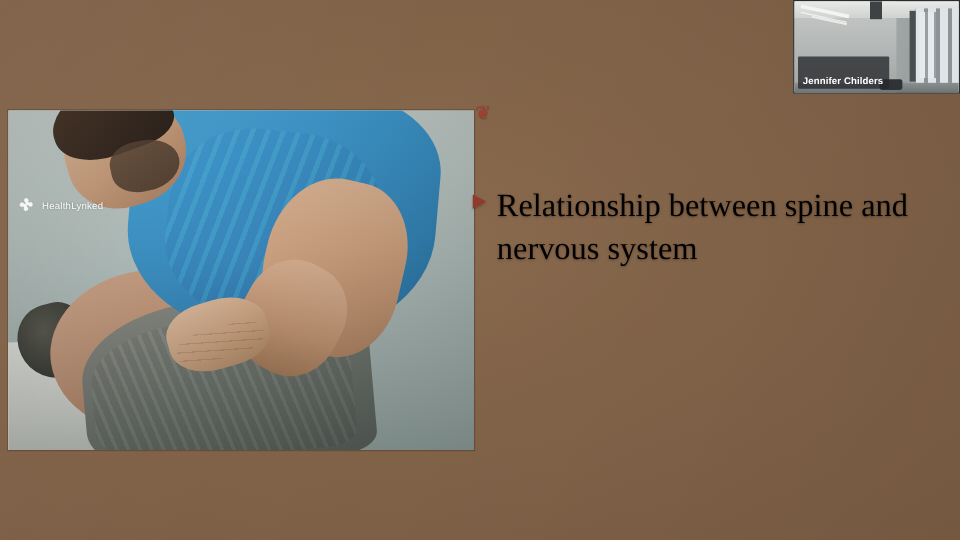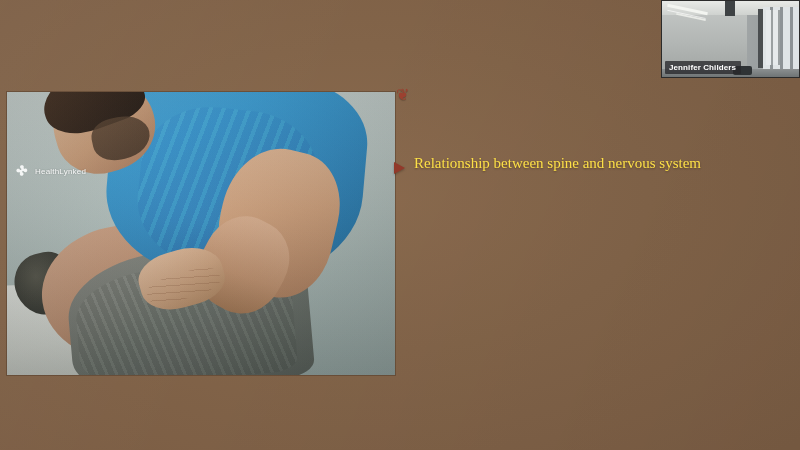--- a/index.html
+++ b/index.html
@@ -258,22 +258,22 @@
   .bullet-marker{
     flex:0 0 auto;
     margin-top:9px;
     width:0; height:0;
     border-top:6px solid transparent;
     border-bottom:6px solid transparent;
     border-left:11px solid #91392a;
     filter: drop-shadow(0 1px 1px rgba(0,0,0,.28));
   }
   .bullet-text{
-    color:#fde047;
-    font-size:15px;
+    color:#000000;
+    font-size:27px;
     line-height:1.34;
     text-shadow:0 1px 2px rgba(40,22,10,.40);
     max-width:352px;
   }
 
   
   .video-thumb{
     position:absolute;
     right:0;
     top:0;
@@ -353,21 +353,21 @@
     position:absolute;
     left:52%; bottom:3%;
     width:14%; height:11%;
     background:#2f3335;
     border-radius:2px;
   }
   .vt-name{
     position:absolute;
     left:3px;
     bottom:3px;
-    padding:2px 5px 2px 4px;
+    padding:16px 5px 2px 4px;
     background: rgba(40,40,44,0.78);
     color:#ffffff;
     font-family:"Liberation Sans","DejaVu Sans",sans-serif;
     font-size:8px;
     font-weight:bold;
     letter-spacing:.1px;
     white-space:nowrap;
     border-radius:1px;
   }
 </style>

